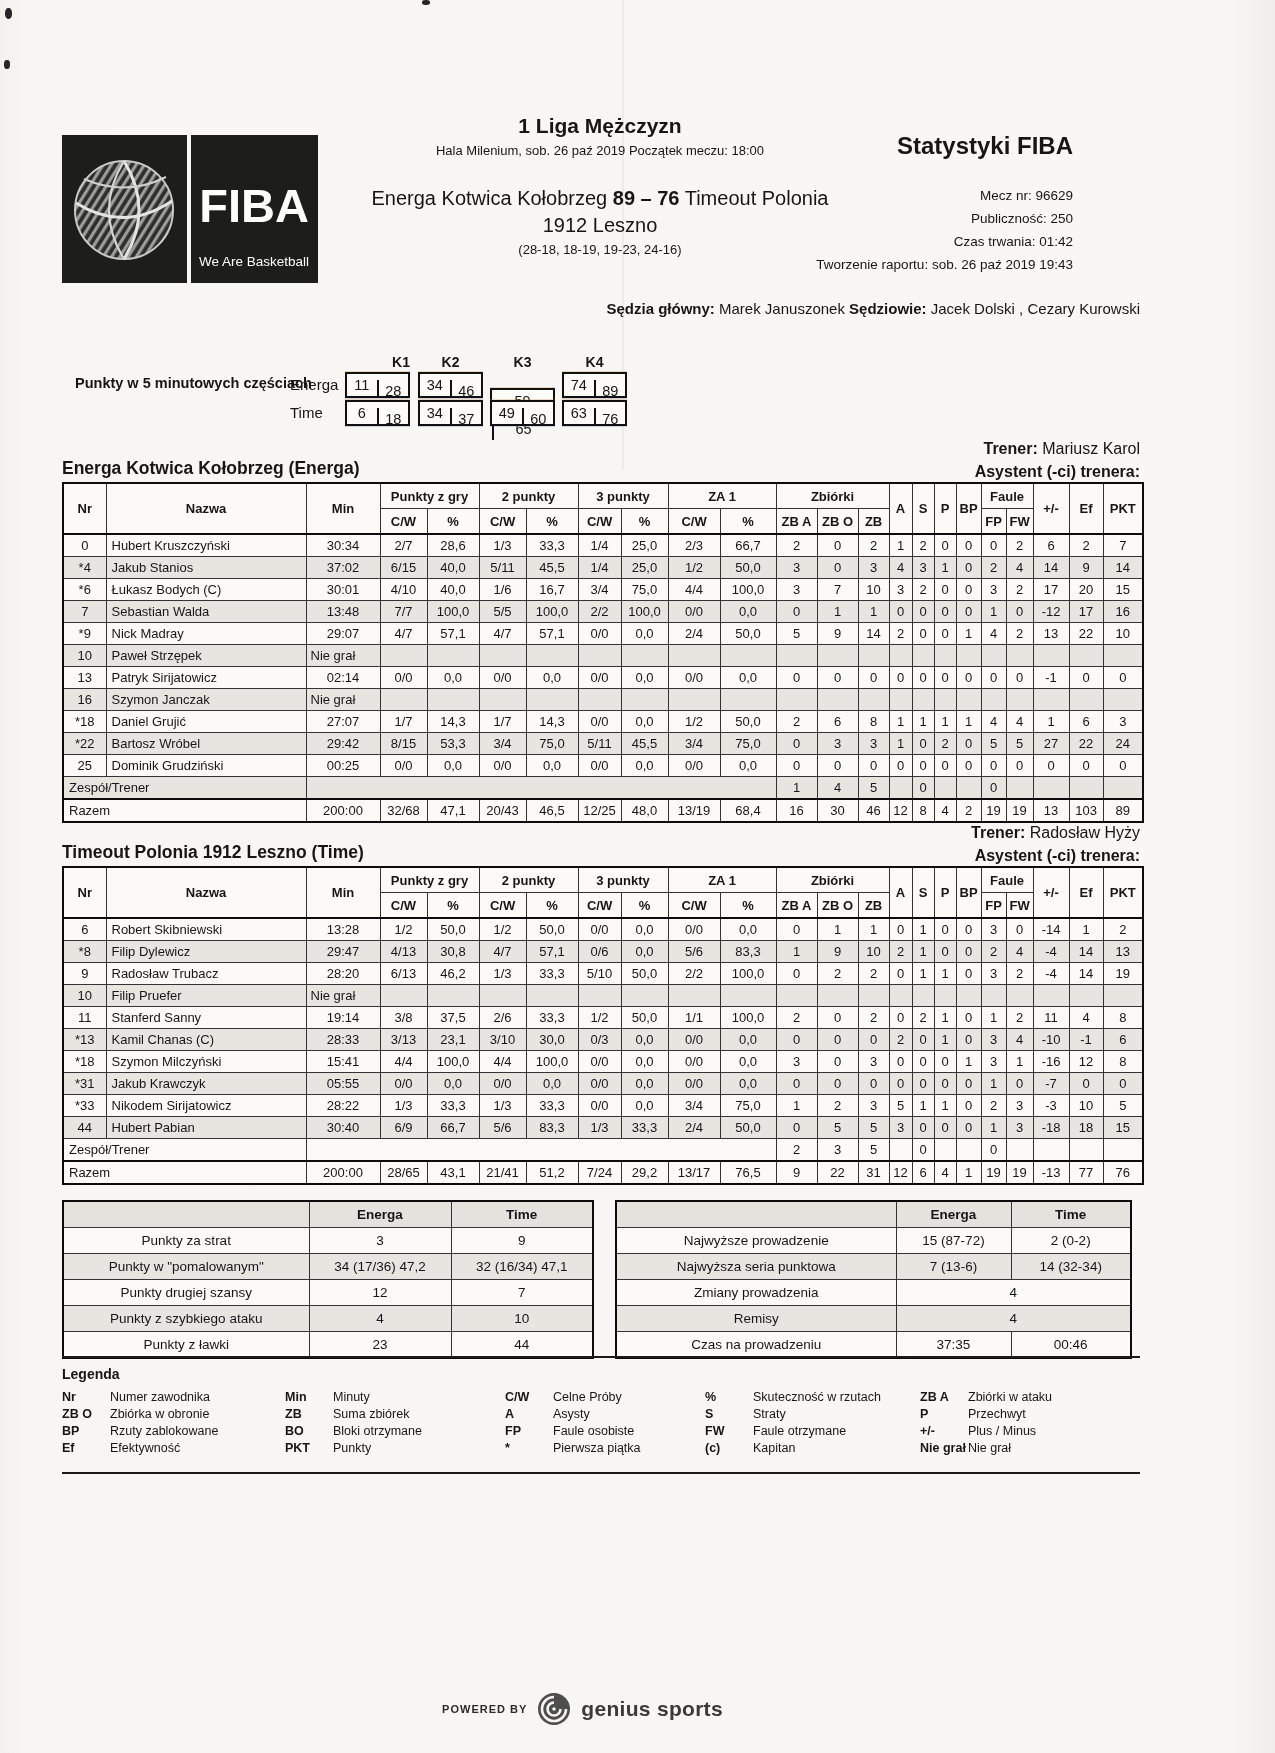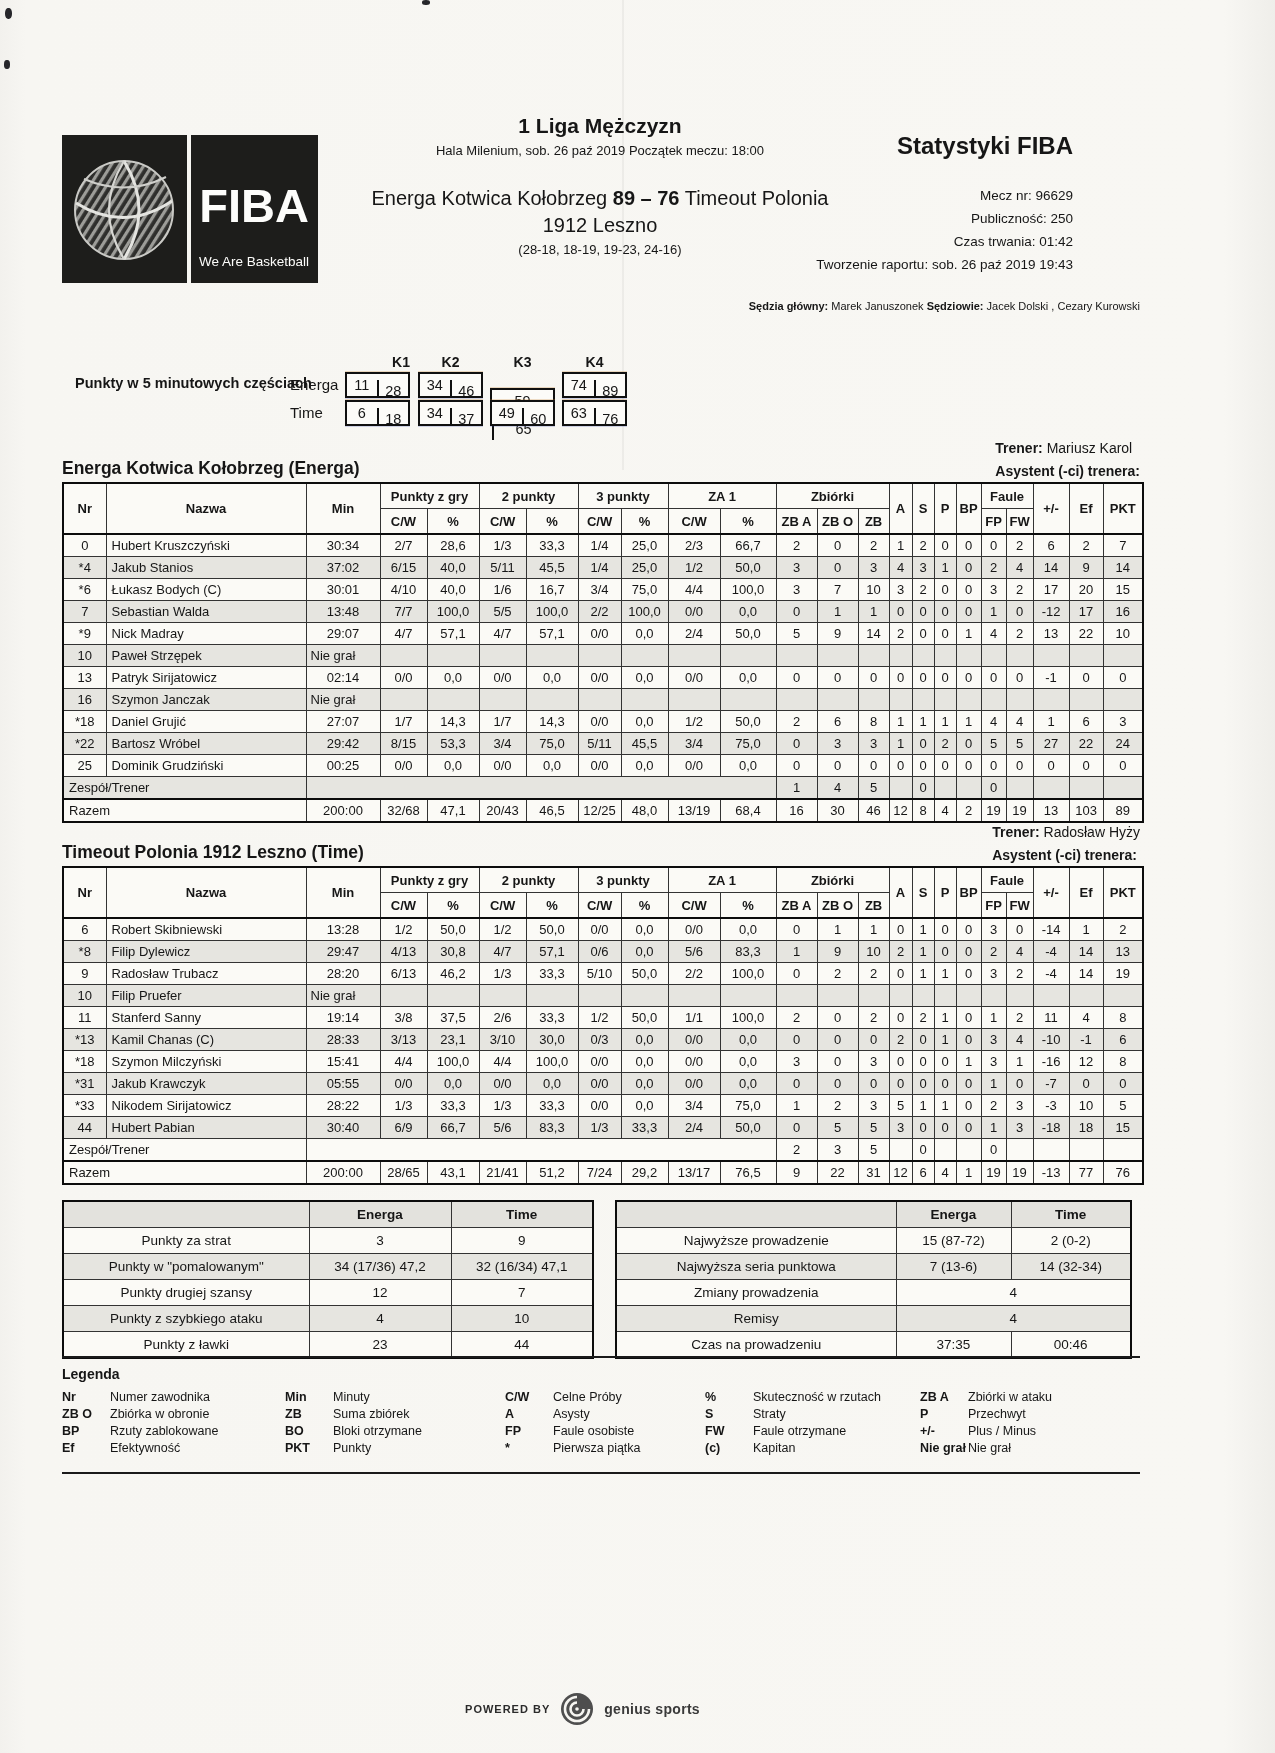--- a/index.html
+++ b/index.html
@@ -14,33 +14,33 @@
   .center-head{position:absolute;left:320px;top:114px;width:560px;text-align:center;}
   .league{font-size:21px;font-weight:bold;margin-bottom:5px;}
   .venue{font-size:13px;margin-bottom:29px;}
   .scoreline{font-size:20px;}
   .scoreline .result{font-weight:bold;}
   .away2{font-size:20px;margin-top:4px;}
   .qnote{font-size:13px;margin-top:5px;}
   .right-head{position:absolute;top:132px;right:202px;text-align:right;}
   .report-title{font-size:24px;font-weight:bold;margin-bottom:24px;}
   .minfo{font-size:13.5px;line-height:23px;}
-  .officials{position:absolute;top:300px;left:0;right:135px;text-align:right;font-size:11px;}
+  .officials{position:absolute;top:300px;left:0;right:135px;text-align:right;font-size:15px;}
   .officials b{font-weight:bold;}
   
   .qsec{position:absolute;left:0;top:348px;width:100%;height:84px;}
   .qtitle{position:absolute;left:75px;top:27px;font-weight:bold;font-size:14.5px;}
   .qlabel{position:absolute;top:6px;width:65px;text-align:center;font-weight:bold;font-size:14px;}
   .qteam{position:absolute;left:290px;width:52px;font-size:15px;line-height:26px;}
   .qbox{position:absolute;width:65px;height:26px;display:flex;border:2px solid #101010;background:#fcfbf8;
         box-shadow:0 -1px 0 rgba(190,120,30,.25), 0 1px 0 rgba(40,60,170,.2);box-sizing:border-box;}
   .qcell{flex:1;text-align:center;font-size:14.5px;line-height:22px;}
   .qcell + .qcell{border-left:2px solid #101010;margin-top:6px;}
   
-  .coach{position:absolute;right:135px;font-size:14px;line-height:23px;}
+  .coach{position:absolute;right:135px;text-align:right;font-size:16px;line-height:23px;}
   .coach b{font-weight:bold;}
   .team-heading{position:absolute;left:62px;font-size:17.5px;font-weight:bold;}
   
   .stats{position:absolute;left:62px;border-collapse:collapse;table-layout:fixed;width:1082px;
          font-size:13px;border:2px solid #0c0c0c;background:#fbfaf6;}
   .stats th,.stats td{border:1px solid #333;height:21px;padding:0 1px;text-align:center;
          white-space:nowrap;overflow:hidden;}
   .stats thead th{font-weight:bold;height:24px;}
   .stats thead{border-bottom:2px solid #0c0c0c;}
   .stats .name{text-align:left;padding-left:5px;}
@@ -56,21 +56,21 @@
   
   .rule{position:absolute;left:62px;width:1078px;height:2px;background:#1a1a1a;}
   .legend-title{position:absolute;left:62px;font-size:14px;font-weight:bold;}
   .legend-grid{position:absolute;left:62px;width:1080px;display:grid;
       grid-template-columns:223px 220px 200px 215px 1fr;row-gap:3px;font-size:12.5px;}
   .lcode{display:inline-block;min-width:48px;font-weight:bold;}
   
   .footer{position:absolute;left:0;right:110px;top:1692px;display:flex;justify-content:center;
           align-items:center;gap:10px;}
   .powered{font-size:11px;font-weight:bold;letter-spacing:1px;color:#2b2b2b;}
-  .brand{font-size:14px;font-weight:bold;color:#3a3a3a;letter-spacing:.3px;}
+  .brand{font-size:21px;font-weight:bold;color:#3a3a3a;letter-spacing:.3px;}
 </style>
 </head>
 <body>
 
 <div class="page">
 
   <div class="speck" style="left:5px;top:8px;width:7px;height:11px;"></div>
   <div class="speck" style="left:4px;top:60px;width:6px;height:9px;"></div>
   <div class="speck" style="left:422px;top:0;width:8px;height:5px;"></div>
   <div class="crease" style="left:622px;top:0;width:2px;height:470px;"></div>

